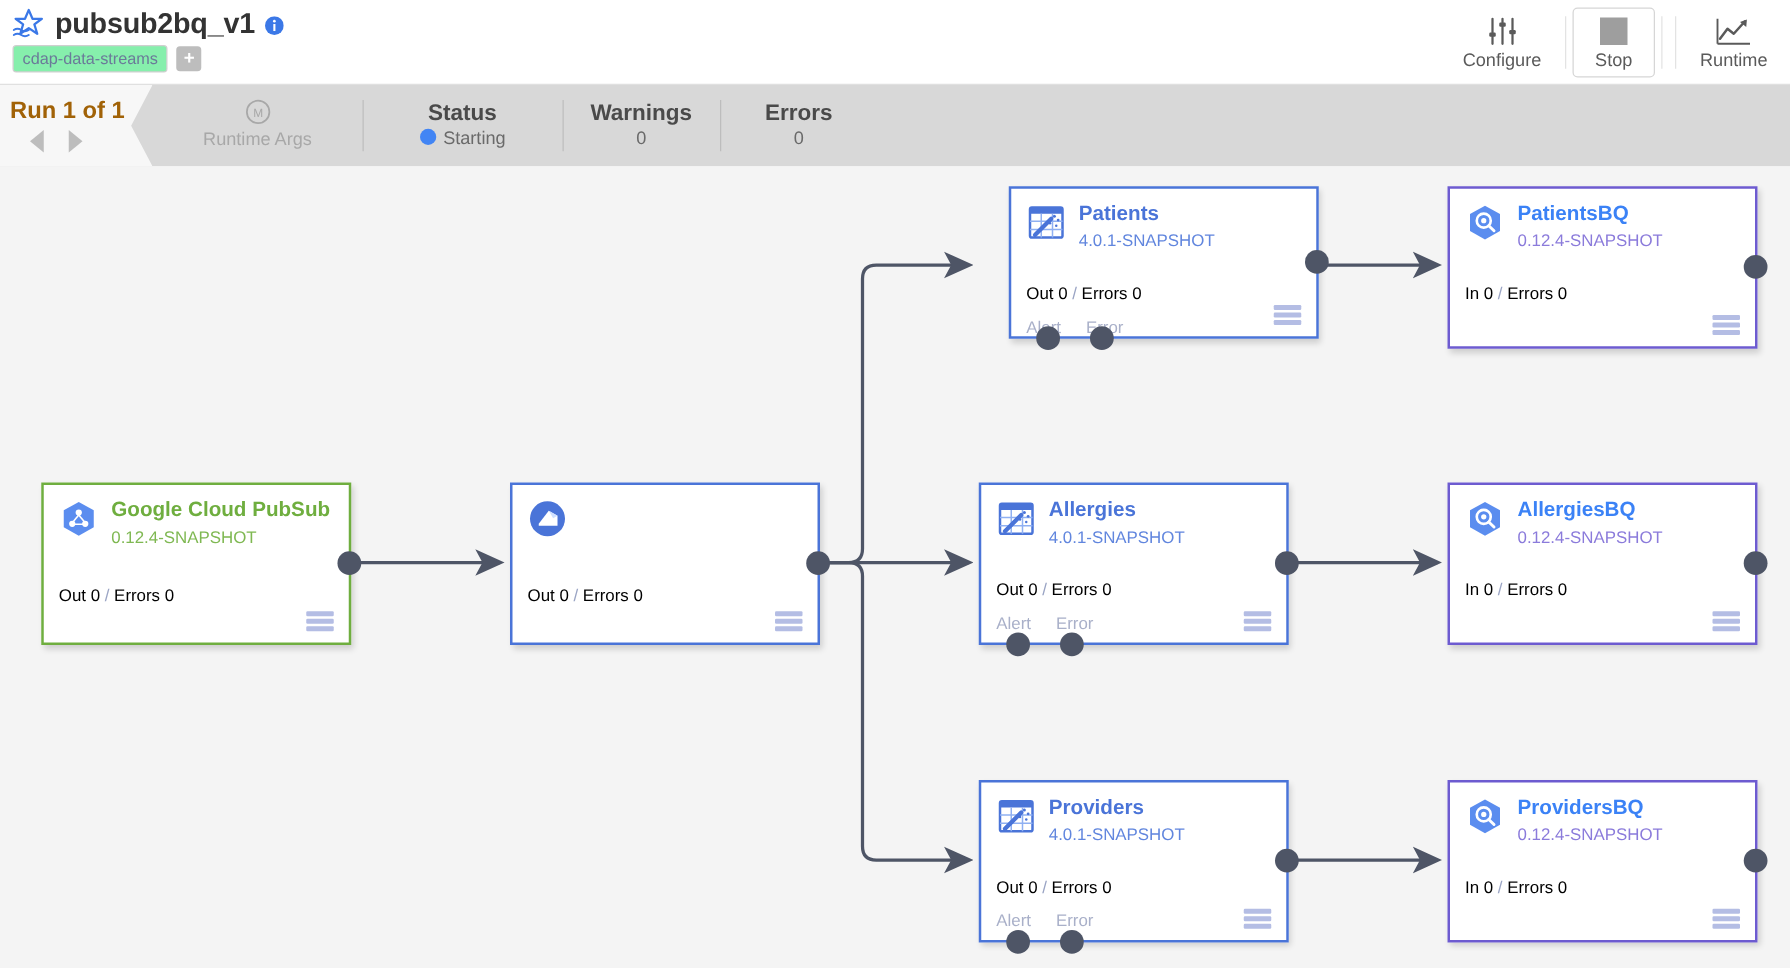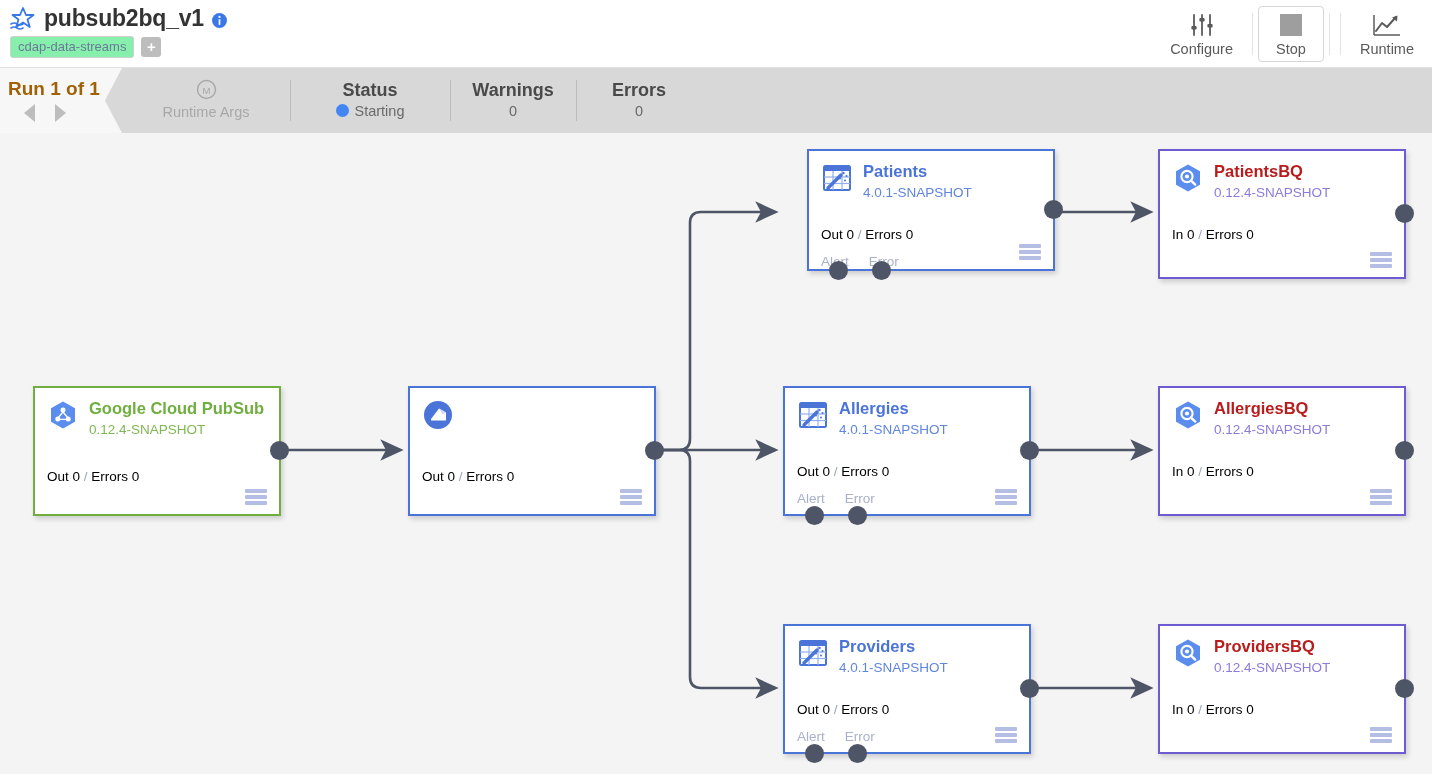--- a/index.html
+++ b/index.html
@@ -139,21 +139,21 @@
 
   .node-head { display: flex; align-items: flex-start; padding: 10px 0 0 12px; }
   .node-ico { width: 32px; height: 32px; flex: none; margin-right: 10px; margin-top: 1px; }
   .node-titlewrap { padding-top: 1px; overflow: hidden; }
   .node-title { font-size: 16.5px; font-weight: bold; line-height: 19px; white-space: nowrap; }
   .node-ver { font-size: 13.5px; line-height: 19px; margin-top: 2px; white-space: nowrap; }
   .node.source .node-title { color: #6fae3f; }
   .node.source .node-ver { color: #7fb852; }
   .node.transform .node-title { color: #4a74d8; }
   .node.transform .node-ver { color: #6186de; }
-  .node.sink .node-title { color: #b91c1c; }
+  .node.sink .node-title { color: #3b82f6; }
   .node.sink .node-ver { color: #8b7bdb; }
 
   .node-stats {
     position: absolute; left: 12px; font-size: 13.5px; line-height: 16px; white-space: nowrap;
   }
   .st-in { color: #000000; }
   .st-sep { color: #9aa4c4; }
   .st-err { color: #000000; }
 
   .hamburger {

